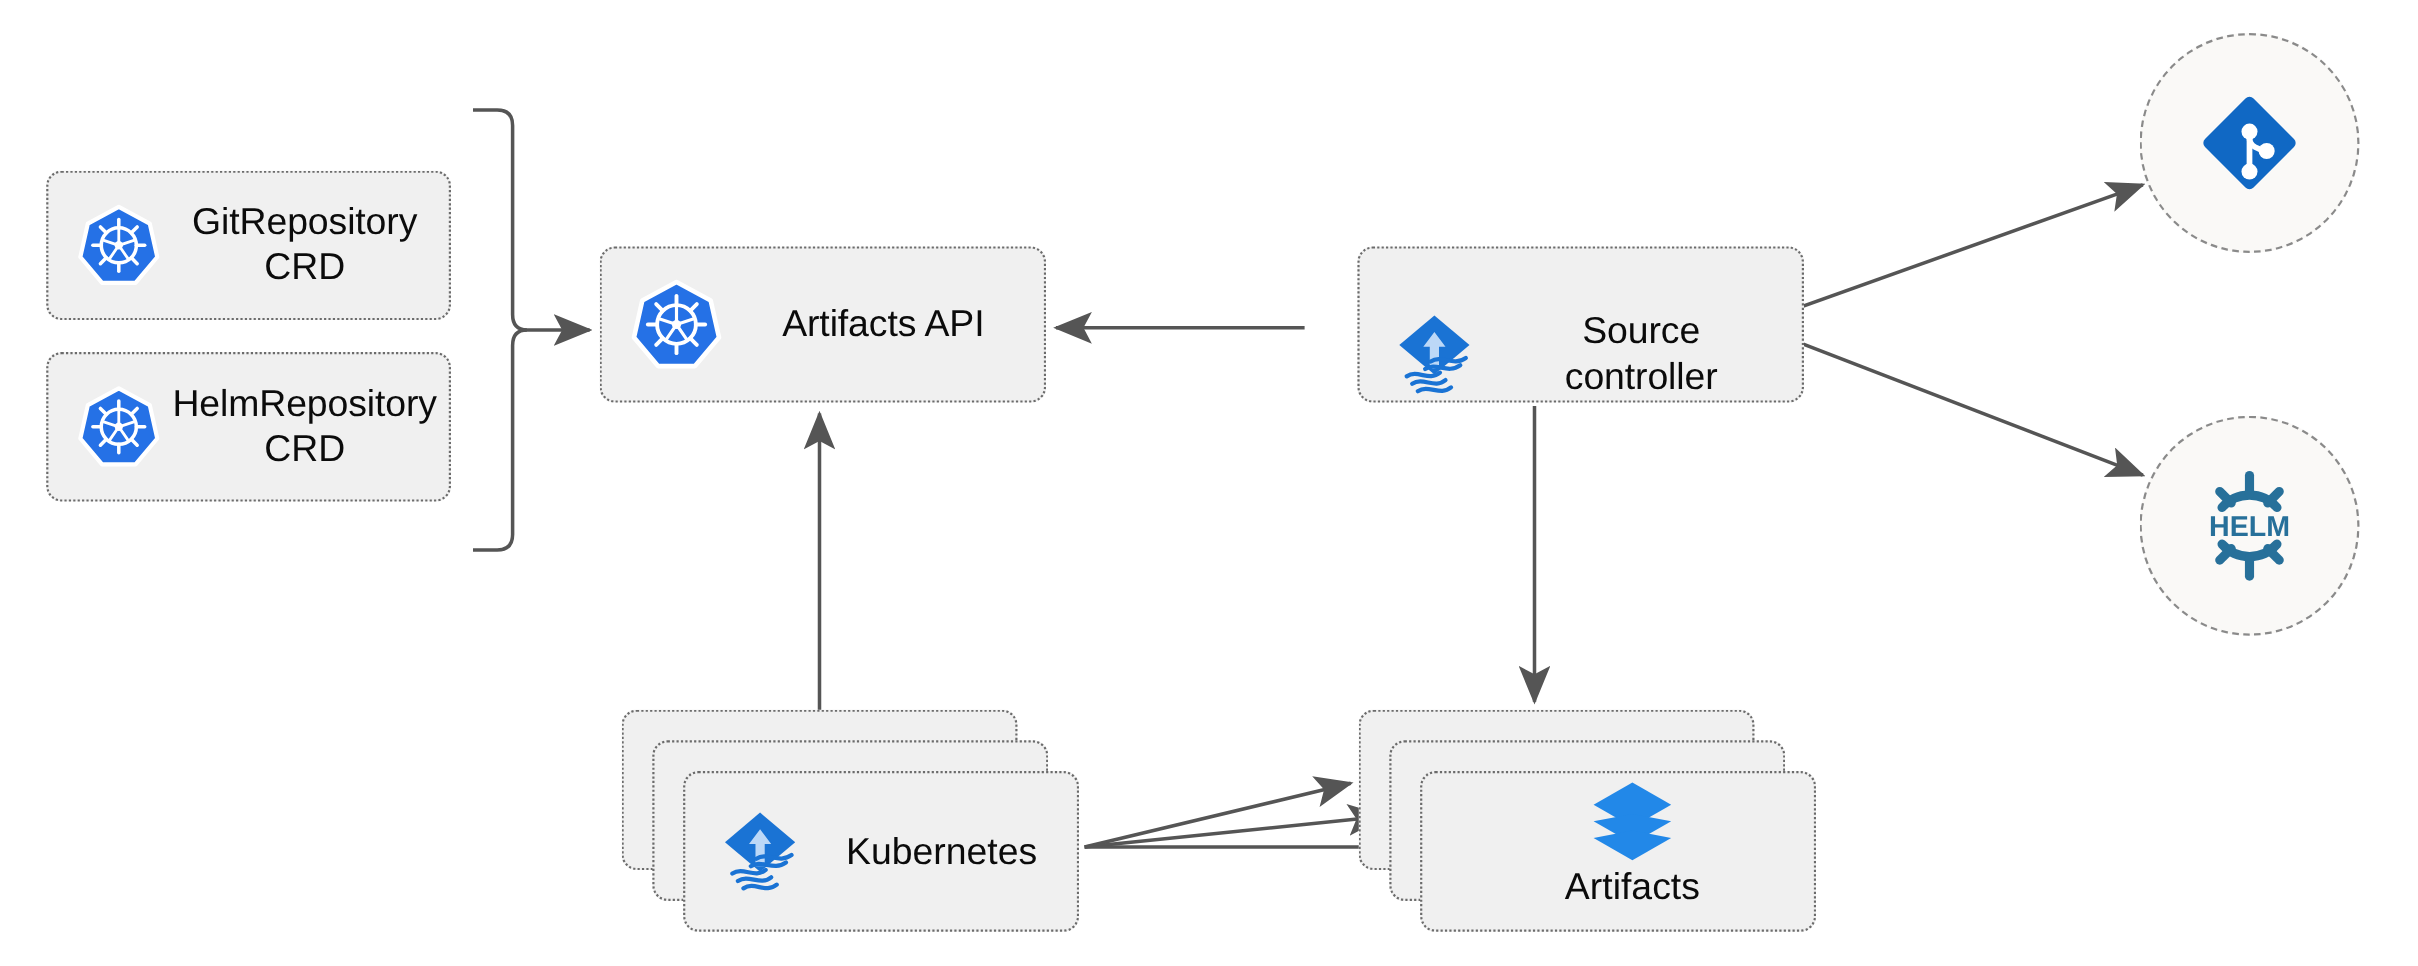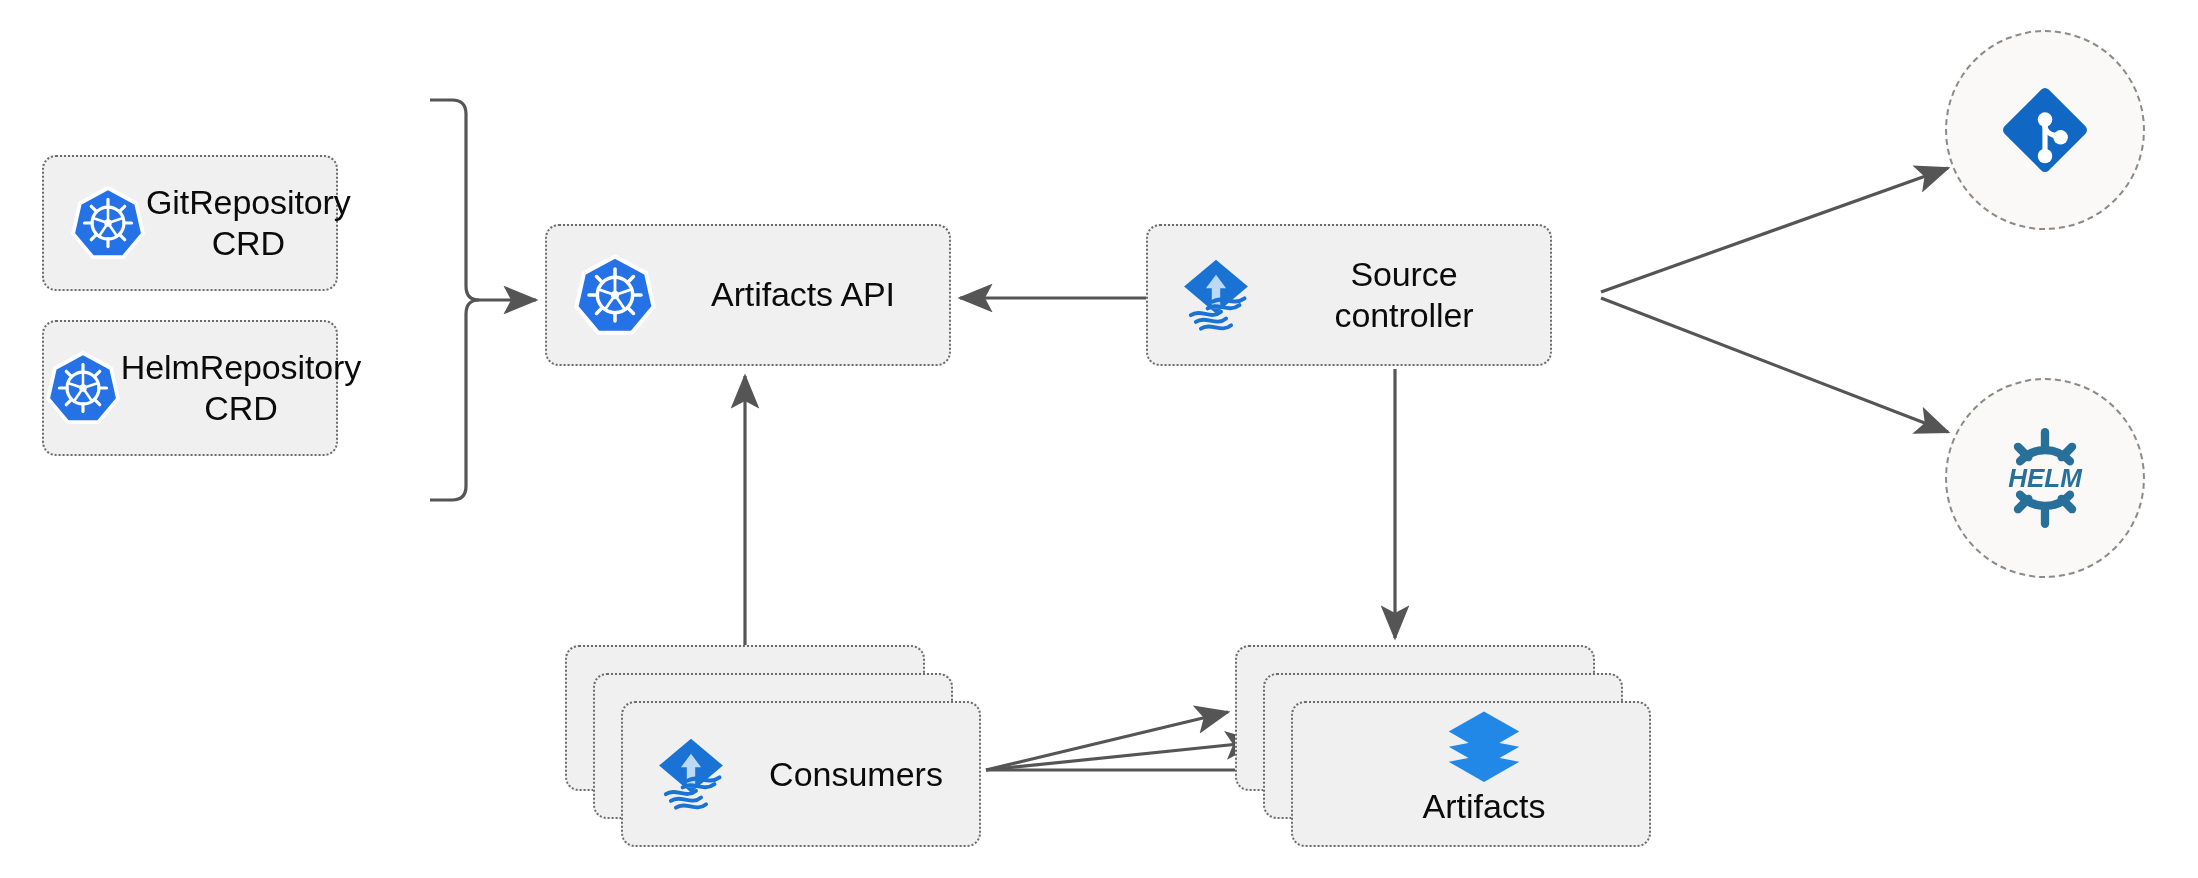--- a/index.html
+++ b/index.html
@@ -26,21 +26,21 @@
     color:#0b0b0b;
     font-size:34px;
     line-height:1.22;
     text-align:center;
     white-space:pre-line;
     letter-spacing:-0.1px;
   }
   .node .icon{flex:0 0 auto;display:flex;align-items:center;justify-content:center;}
 
   
-  .crd{width:296px;height:136px;padding-left:26px;}
+  .crd{width:368px;height:136px;padding-left:26px;}
   .crd .icon{width:76px;height:76px;}
   .crd .label{flex:1 1 auto;}
 
   
   .proc{width:406px;height:142px;padding-left:26px;}
   .proc .icon{width:84px;height:84px;}
   .proc .label{flex:1 1 auto;}
 
   
   .stack-card{
@@ -60,21 +60,21 @@
   
   .circle{
     position:absolute;
     width:200px;height:200px;
     border-radius:50%;
     background:#faf9f7;
     border:2.5px dashed #8a8a8a;
     box-sizing:border-box;
     display:flex;align-items:center;justify-content:center;
   }
-  .circle .icon{width:104px;height:104px;display:flex;align-items:flex-start;justify-content:center;font-style:italic;}
+  .circle .icon{width:104px;height:104px;display:flex;align-items:flex-start;justify-content:center;}
 
   svg.layer{position:absolute;left:0;top:0;width:2198px;height:878px;pointer-events:none;}
   svg.layer.edges{z-index:1;}
   .node,.stack-card,.circle{z-index:3;}
 </style>
 </head>
 <body>
 
 <div id="canvas">
 
@@ -193,21 +193,21 @@
           <line x1="50" y1="50" x2="61" y2="66"></line>
           <line x1="50" y1="50" x2="39" y2="66"></line>
           <line x1="50" y1="50" x2="32" y2="44"></line>
         </g>
         <circle cx="50" cy="50" r="5" fill="#ffffff"></circle>
       </svg>
     </span>
     <span class="label">Artifacts API</span>
   </div>
 
-  <div class="node proc" style="left:1146px;top:224px;">
+  <div class="node proc" style="left:1234px;top:224px;align-items:flex-end;">
     <span class="icon">
       <svg viewBox="0 0 100 100" width="84" height="84">
         <polygon points="50,8 88,40 50,72 12,40" fill="#1a73d4"></polygon>
         <path d="M50,26 L62,42 L55,42 L55,66 L45,66 L45,42 L38,42 Z" fill="#bcd8f7"></path>
         <g stroke="#1a73d4" stroke-width="4.6" fill="none" stroke-linecap="round">
           <path d="M20,74 C32,66 44,80 56,70"></path>
           <path d="M26,82 C38,74 50,88 62,78"></path>
           <path d="M32,90 C44,82 56,96 68,86"></path>
           <path d="M40,66 C52,58 64,72 78,62"></path>
           <path d="M46,58 C58,50 70,64 84,54"></path>
@@ -227,21 +227,21 @@
         <path d="M50,26 L62,42 L55,42 L55,66 L45,66 L45,42 L38,42 Z" fill="#bcd8f7"></path>
         <g stroke="#1a73d4" stroke-width="4.6" fill="none" stroke-linecap="round">
           <path d="M20,74 C32,66 44,80 56,70"></path>
           <path d="M26,82 C38,74 50,88 62,78"></path>
           <path d="M32,90 C44,82 56,96 68,86"></path>
           <path d="M40,66 C52,58 64,72 78,62"></path>
           <path d="M46,58 C58,50 70,64 84,54"></path>
         </g>
       </svg>
     </span>
-    <span class="label">Consumers</span>
+    <span class="label">Kubernetes</span>
   </div>
 
   <div class="stack-card" style="left:1235px;top:645px;"></div>
   <div class="stack-card" style="left:1263px;top:673px;"></div>
   <div class="stack-card stack-front" style="left:1291px;top:701px;flex-direction:column;">
     <span class="icon">
       <svg viewBox="0 0 100 100" width="84" height="84">
         <polygon points="50,10 92,34 50,58 8,34" fill="#2288e8"></polygon>
         <polygon points="50,44 92,52 50,76 8,52" fill="#2288e8"></polygon>
         <polygon points="50,62 92,70 50,94 8,70" fill="#2288e8"></polygon>

